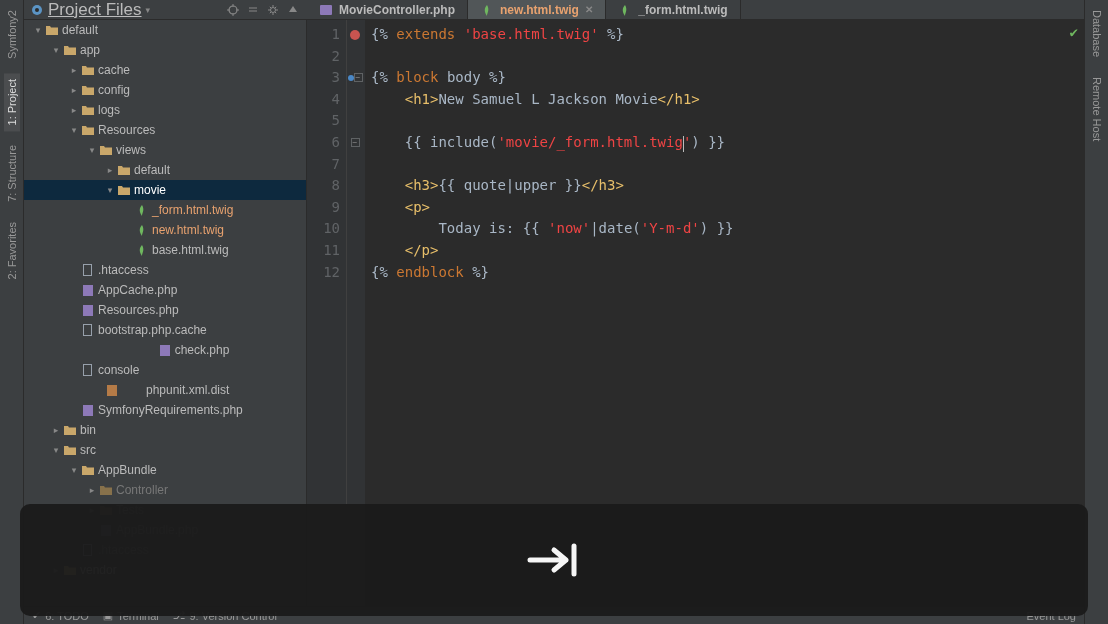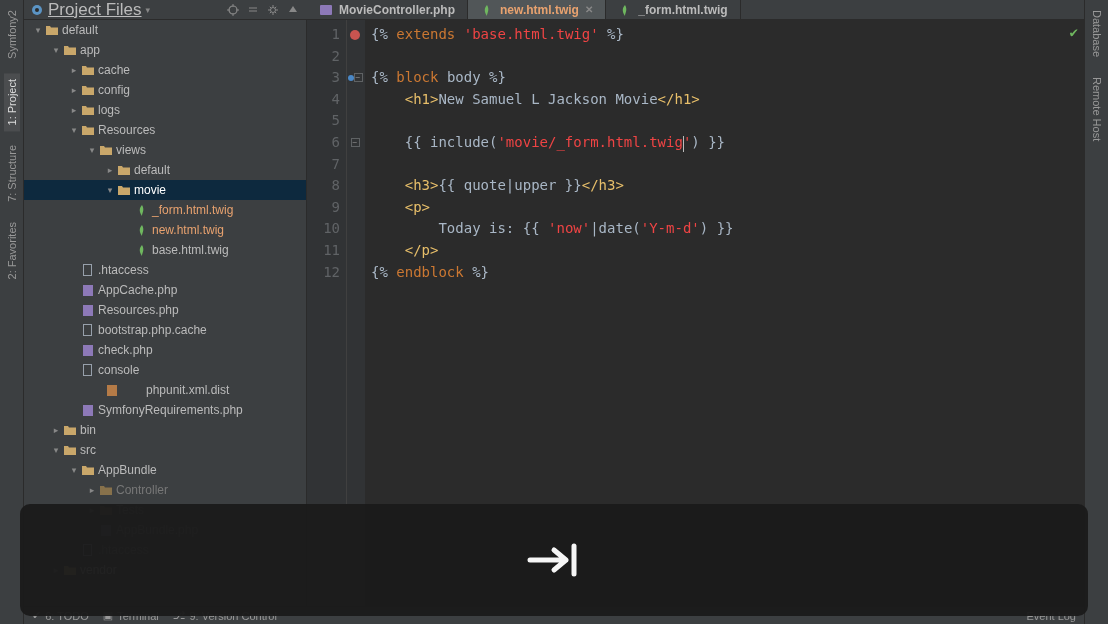--- a/index.html
+++ b/index.html
@@ -305,21 +305,21 @@
       <div class="node" style="padding-left: 44px;">
         <span class="arrow"></span>
         <span class="icon">
           <svg width="14" height="14" viewBox="0 0 14 14">
             <rect x="2" y="1" width="9" height="12" fill="#97a0ab"></rect>
             <rect x="3" y="2" width="7" height="10" fill="#3c3f41"></rect>
           </svg>
         </span>
         <span class="lbl">bootstrap.php.cache</span>
       </div>
-      <div class="node" style="padding-left: 44px;">
+      <div class="node" style="padding-left: 44px; justify-content: center;">
         <span class="arrow"></span>
         <span class="icon">
           <svg width="14" height="14" viewBox="0 0 14 14">
             <rect x="2" y="2" width="10" height="11" fill="#8d79b8"></rect>
           </svg>
         </span>
         <span class="lbl">check.php</span>
       </div>
       <div class="node" style="padding-left: 44px;">
         <span class="arrow"></span>

